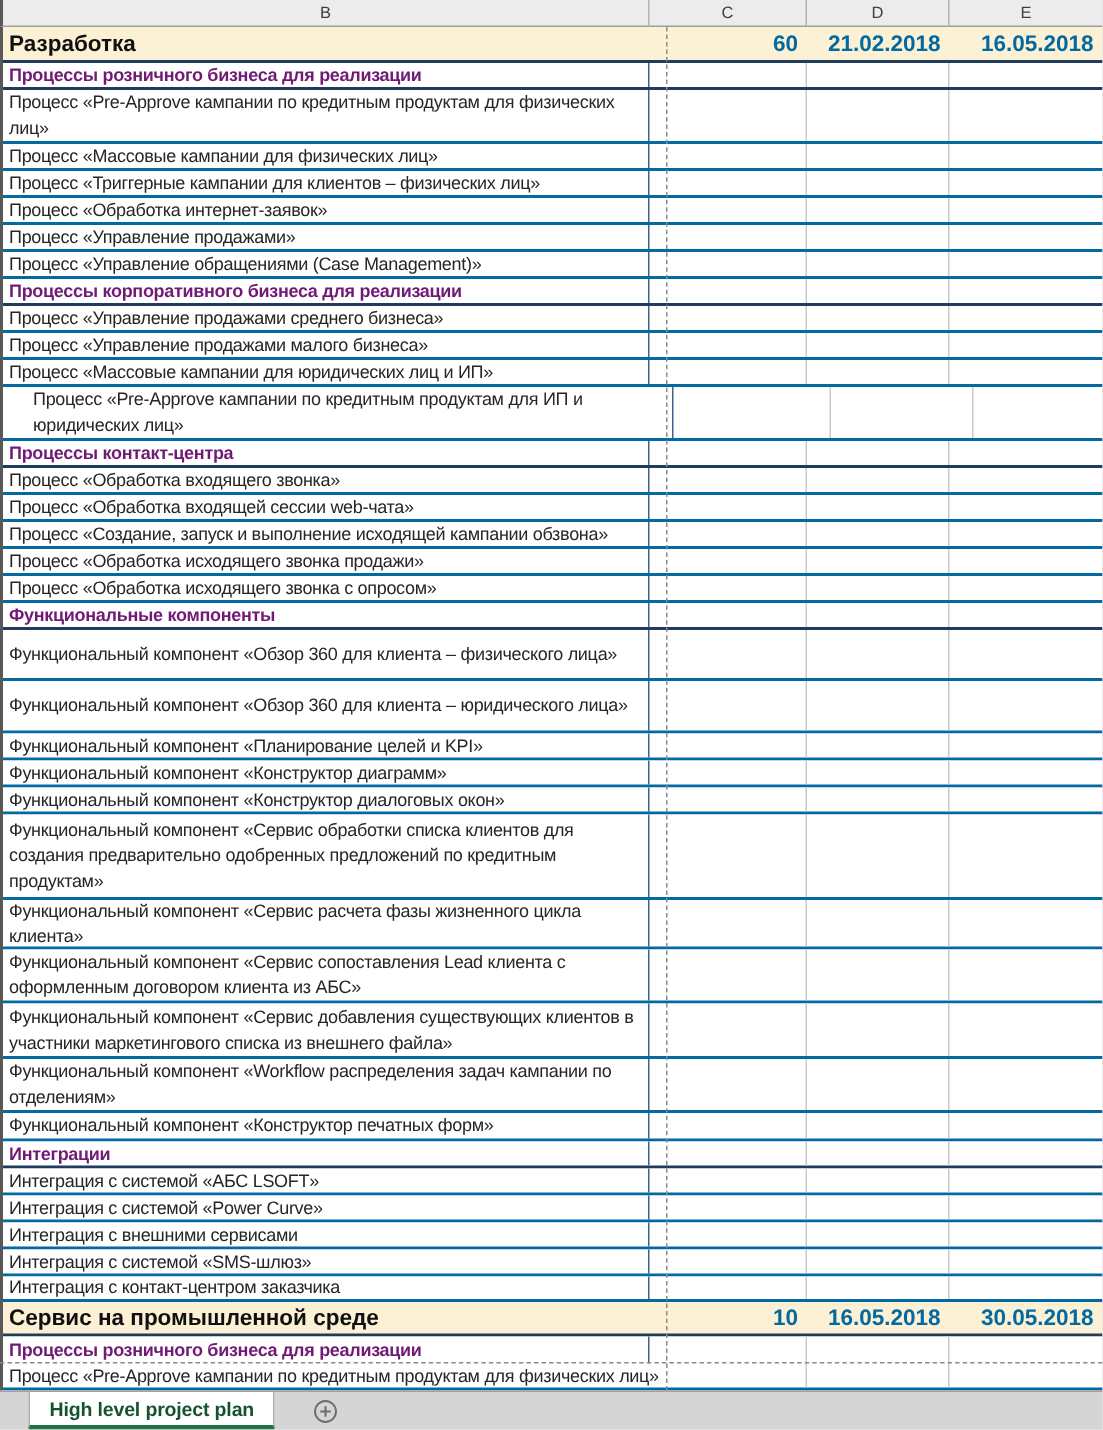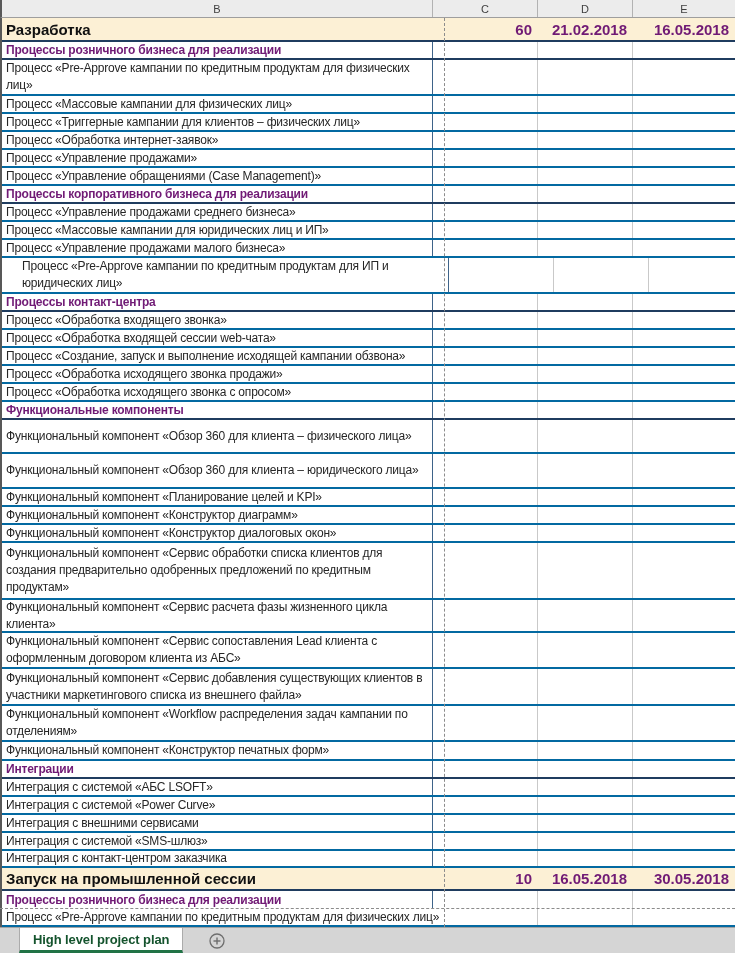--- a/index.html
+++ b/index.html
@@ -27,21 +27,21 @@
         border-right:1px solid #3E6389; overflow:hidden; }
   .cb span { font-size:12px; line-height:17px; letter-spacing:-0.2px; color:#262626; }
   .cc,.cd,.ce { display:flex; align-items:center; justify-content:flex-end;
                 padding-right:6px; font-size:12px; color:#262626; }
   .cc { width:105px; border-right:1px solid #C9C9C9; }
   .cd { width:95px;  border-right:1px solid #C9C9C9; }
   .ce { flex:1; }
 
   .row.phase .cb { border-right:none; }
   .row.phase .cb span { font-size:15px; font-weight:bold; letter-spacing:0; color:#101010; }
-  .row.phase .cc,.row.phase .cd,.row.phase .ce { border-right:none; font-size:15px; font-weight:bold; color:#701a75; }
+  .row.phase .cc,.row.phase .cd,.row.phase .ce { border-right:none; font-size:15px; font-weight:bold; color:#0369a1; }
 
   .row.overflow .cb { border-right:none; overflow:visible; z-index:2; }
   .row.overflow .cb span { white-space:nowrap; }
 
   
   .pbv { position:absolute; left:444px; top:18px; height:909px; width:0;
          border-left:1px dashed #8C8C8C; pointer-events:none; z-index:5; }
   .pbh { position:absolute; left:0; top:908px; width:735px; height:0;
          border-top:1px dashed #8C8C8C; pointer-events:none; z-index:5; }
 
@@ -142,34 +142,34 @@
       <div class="row item" style="height: 18px;">
         <div class="cb">
           <span style="white-space: nowrap;">Процесс «Управление продажами среднего бизнеса»</span>
         </div>
         <div class="cc"></div>
         <div class="cd"></div>
         <div class="ce"></div>
       </div>
       <div class="row item" style="height: 18px;">
         <div class="cb">
+          <span style="white-space: nowrap;">Процесс «Управление продажами малого бизнеса»</span>
+        </div>
+        <div class="cc"></div>
+        <div class="cd"></div>
+        <div class="ce"></div>
+      </div>
+      <div class="row item" style="height: 18px;">
+        <div class="cb">
           <span style="white-space: nowrap;">Процесс «Массовые кампании для юридических лиц и ИП»</span>
         </div>
         <div class="cc"></div>
         <div class="cd"></div>
         <div class="ce"></div>
       </div>
-      <div class="row item" style="height: 18px;">
-        <div class="cb">
-          <span style="white-space: nowrap;">Процесс «Управление продажами малого бизнеса»</span>
-        </div>
-        <div class="cc"></div>
-        <div class="cd"></div>
-        <div class="ce"></div>
-      </div>
       <div class="row item" style="height: 36px; padding-left: 16px;">
         <div class="cb">
           <span>Процесс «Pre-Approve кампании по кредитным продуктам для ИП и юридических лиц»</span>
         </div>
         <div class="cc"></div>
         <div class="cd"></div>
         <div class="ce"></div>
       </div>
       <div class="row section" style="height: 18px;">
         <div class="cb">
@@ -358,21 +358,21 @@
       <div class="row item" style="height: 17px;">
         <div class="cb">
           <span style="white-space: nowrap;">Интеграция с контакт-центром заказчика</span>
         </div>
         <div class="cc"></div>
         <div class="cd"></div>
         <div class="ce"></div>
       </div>
       <div class="row phase" style="height: 23px;">
         <div class="cb">
-          <span>Запуск на промышленной сессии</span>
+          <span>Сервис на промышленной среде</span>
         </div>
         <div class="cc">10</div>
         <div class="cd">16.05.2018</div>
         <div class="ce">30.05.2018</div>
       </div>
       <div class="row section nb" style="height: 18px;">
         <div class="cb">
           <span style="white-space: nowrap;">Процессы розничного бизнеса для реализации</span>
         </div>
         <div class="cc"></div>

